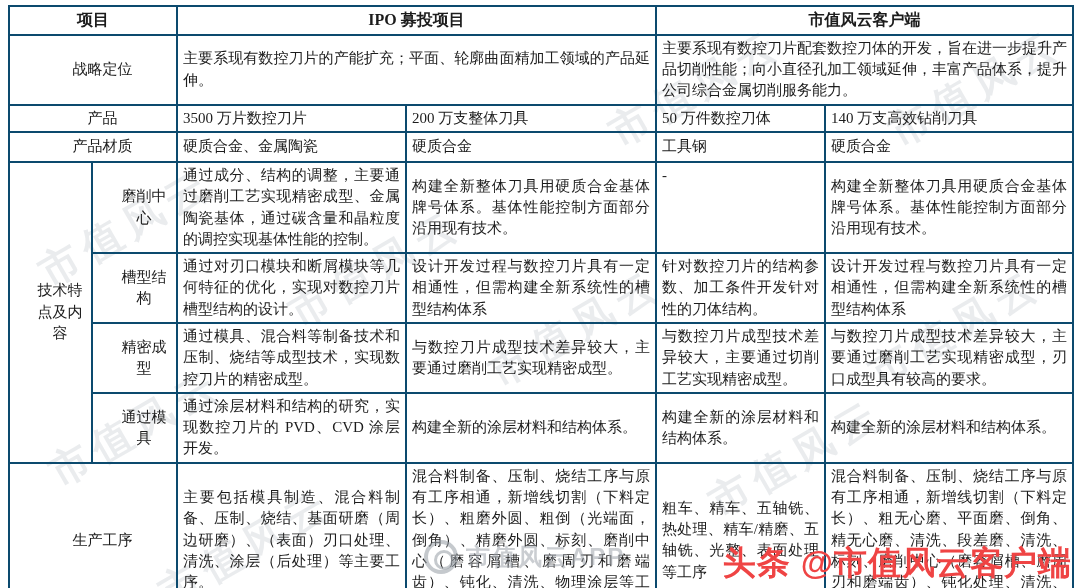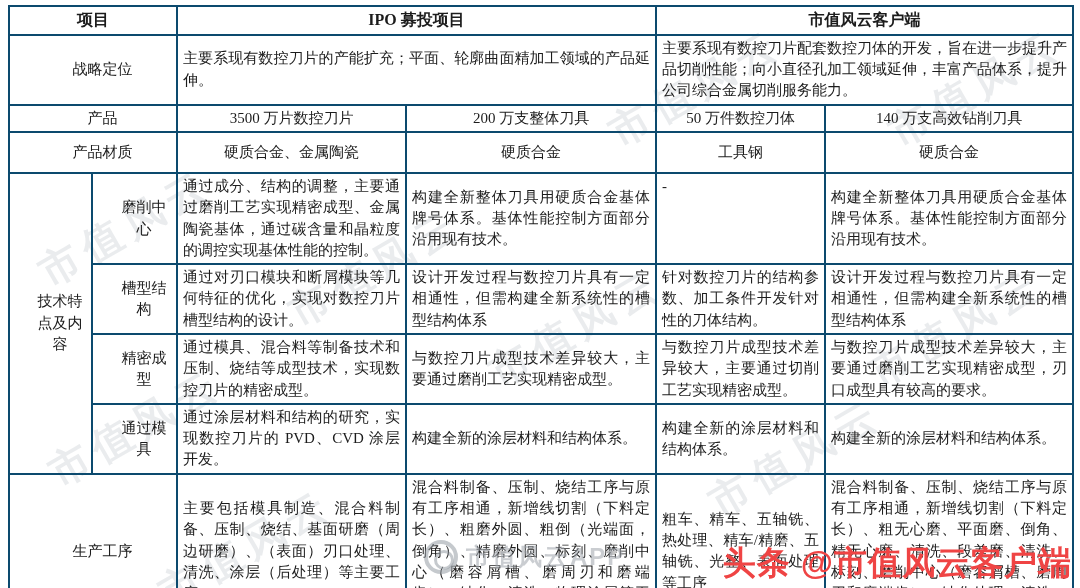--- a/index.html
+++ b/index.html
@@ -21,28 +21,28 @@
   td,th {
     border:2px solid #0c4a6e;
     padding:2px 5px;
     font-size:15px;
     line-height:1.42;
     vertical-align:middle;
     word-break:break-all;
   }
   th { font-weight:bold; font-size:16px; text-align:center; }
   td.label { text-align:center;padding-left:24px; }
-  td.center { text-align:center; }
+  td.center { }
   td.content { text-align:justify; }
   td.dash { vertical-align:top; text-align:left; }
 
   tr.r-header   { height:28px; }
   tr.r-strategy { height:67px; }
   tr.r-products { height:22px; }
-  tr.r-materials{ height:41px;margin-left:26px; }
+  tr.r-materials{ height:30px;margin-left:26px; }
   tr.r-base     { height:85px; }
   tr.r-groove   { height:61px; }
   tr.r-precision{ height:69px; }
   tr.r-coating  { height:61px; }
   tr.r-process  { height:145px; }
 
   .wm-layer { position:absolute; inset:0; pointer-events:none; }
   .wm {
     position:absolute;
     font-family:"Liberation Sans","DejaVu Sans",sans-serif;

